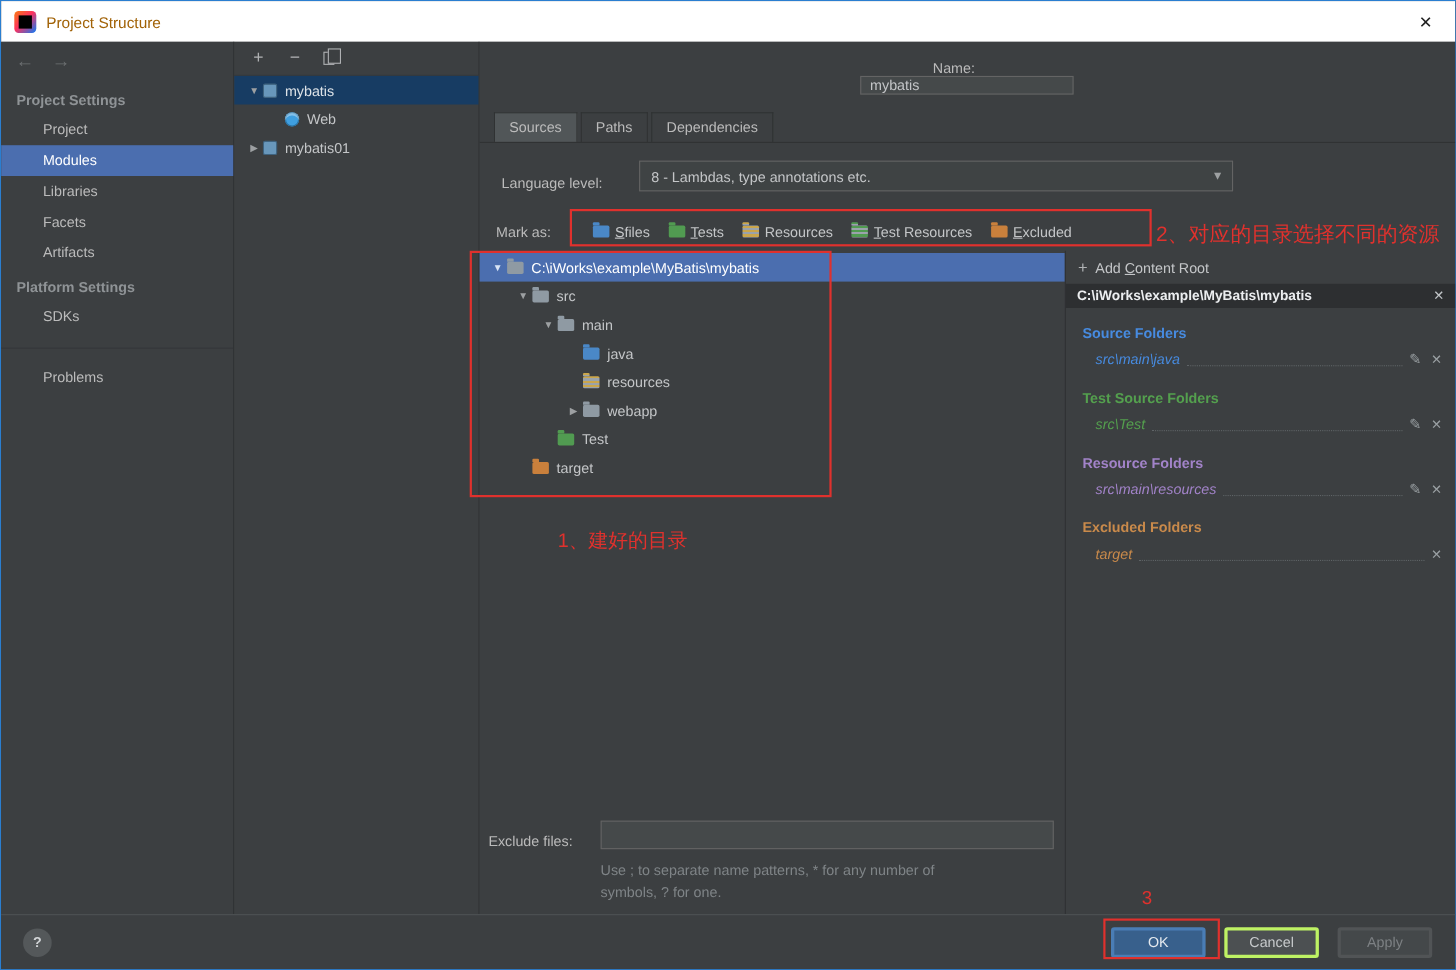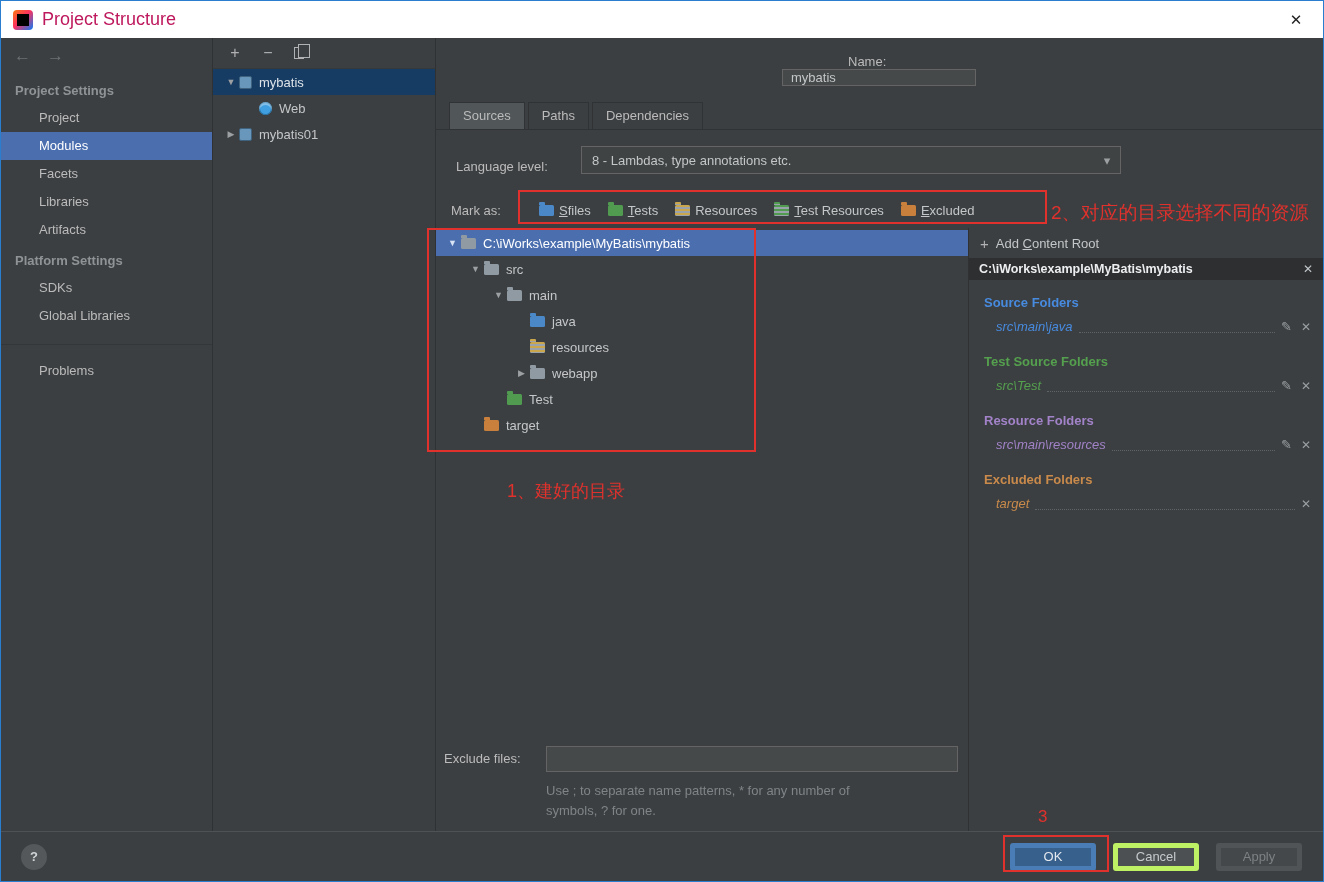--- a/index.html
+++ b/index.html
@@ -7,21 +7,21 @@
 
   .window { position: relative; width: 1324px; height: 882px; background: #3c3f41;
             border: 1px solid #2a7ed0; overflow: hidden; font-size: 13px; color: #bbbbbb; }
 
   
   .titlebar { position: absolute; top: 0; left: 0; right: 0; height: 37px; background: #ffffff;
               display: flex; align-items: center; padding: 0 12px; }
   .app-logo { width: 20px; height: 20px; border-radius: 4px; margin-right: 9px; position: relative;
               background: linear-gradient(135deg, #f97a12 0%, #fe315d 45%, #087cfa 100%); }
   .app-logo::after { content: ""; position: absolute; inset: 4px; background: #000; }
-  .tb-title { font-size: 18px; color: #be185d; }
+  .tb-title { font-size: 14px; color: #a16207; }
   .tb-close { margin-left: auto; width: 30px; text-align: center; font-size: 15px; color: #222; cursor: pointer; }
 
   
   .sidebar { position: absolute; top: 37px; left: 0; width: 212px; bottom: 50px;
              background: #3c3f41; border-right: 1px solid #2f3133; }
   .nav-arrows { height: 36px; display: flex; align-items: center; gap: 16px; padding-left: 13px;
                 color: #6e7173; font-size: 17px; }
   .navarrow { cursor: pointer; }
   .sb-header { padding: 9px 14px 6px; font-weight: bold; color: #8f9396; }
   .sb-item { height: 28px; line-height: 28px; padding-left: 38px; color: #bbbbbb; cursor: pointer; white-space: nowrap; }
@@ -85,21 +85,21 @@
   .dir-tree { position: absolute; top: 2px; left: 0; right: 0; }
   .dt-row { height: 26px; display: flex; align-items: center; color: #c4c6c8; cursor: pointer; }
   .dt-row.sel { background: #4b6eaf; color: #ffffff; }
   .dt-row.sel .dt-arrow { color: #d8e4f5; }
   .dt-arrow { width: 17px; text-align: center; font-size: 9px; color: #9da0a2; flex: 0 0 auto; }
   .dt-row .fi { margin-right: 7px; }
   .ind0 { padding-left: 8px; } .ind1 { padding-left: 31px; }
   .ind2 { padding-left: 54px; } .ind3 { padding-left: 77px; }
 
   .exclude-block { position: absolute; left: 8px; right: 10px; bottom: 10px; }
-  .ex-row { display: flex; align-items: center; height: 27px; }
+  .ex-row { display: flex; align-items: flex-end; height: 27px; }
   .ex-label { width: 102px; }
   .ex-input { flex: 1; height: 26px; background: #45494a; border: 1px solid #646464; color: #c4c6c8;
               padding: 0 8px; font-family: inherit; font-size: 13px; outline: none; }
   .ex-hints { margin: 9px 0 0 102px; color: #7f8487; line-height: 20px; }
 
   
   .roots-col { flex: 1; border-left: 1px solid #2f3133; position: relative; }
   .add-row { height: 30px; display: flex; align-items: center; gap: 7px; padding-left: 11px;
              color: #c4c6c8; cursor: pointer; }
   .add-plus { color: #afb1b3; font-size: 15px; }
@@ -113,21 +113,21 @@
   .cr-edit { color: #9aa0a3; font-size: 13px; margin-right: 9px; cursor: pointer; }
   .cr-x { color: #9aa0a3; font-size: 12px; cursor: pointer; }
 
   
   .footer { position: absolute; left: 0; right: 0; bottom: 0; height: 50px; border-top: 1px solid #4e5254;
             display: flex; align-items: center; padding: 0 21px 0 20px; background: #3c3f41; }
   .help-btn { width: 26px; height: 26px; border-radius: 50%; background: #54585a; color: #d2d5d7;
               display: flex; align-items: center; justify-content: center; font-weight: bold; cursor: pointer; }
   .btns { margin-left: auto; display: flex; gap: 17px; }
   .btn { min-width: 86px; height: 28px; display: flex; align-items: center; justify-content: center;
-         background: #4c5052; border: 5px solid #bef264; border-radius: 3px; color: #c7cacc; cursor: pointer; }
+         background: #4c5052; border: 3px solid #bef264; border-radius: 3px; color: #c7cacc; cursor: pointer; }
   .btn.primary { background: #38608c; border-color: #4a7db5; color: #e3e8ee; }
   .btn.disabled { background: #44484a; border-color: #515456; color: #7d8184; cursor: default; }
 
   
   .ann { position: absolute; pointer-events: none; }
   .ann-rect { border: 2px solid #e0312d; }
   .ann-text { color: #e0312d; white-space: nowrap; }
   #ann-rect-mark { left: 517px; top: 189px; width: 529px; height: 34px; }
   #ann-rect-tree { left: 426px; top: 227px; width: 329px; height: 224px; }
   #ann-rect-ok   { left: 1002px; top: 834px; width: 106px; height: 37px; }
@@ -147,26 +147,25 @@
   </div>
 
   <div class="sidebar">
     <div class="nav-arrows">
       <span class="navarrow">←</span>
       <span class="navarrow">→</span>
     </div>
     <div class="sb-header">Project Settings</div>
     <div class="sb-item">Project</div>
     <div class="sb-item selected">Modules</div>
+    <div class="sb-item">Libraries</div>
     <div class="sb-item">Facets</div>
-    <div class="sb-item">Libraries</div>
     <div class="sb-item">Artifacts</div>
     <div class="sb-header">Platform Settings</div>
     <div class="sb-item">SDKs</div>
-    <div class="sb-item">Global Libraries</div>
     <div class="sb-divider"></div>
     <div class="sb-item">Problems</div>
   </div>
 
   <div class="modpanel">
     <div class="mod-toolbar">
       <span class="tool-ic">+</span>
       <span class="tool-ic">−</span>
       <span class="copy-icon"></span>
     </div>

